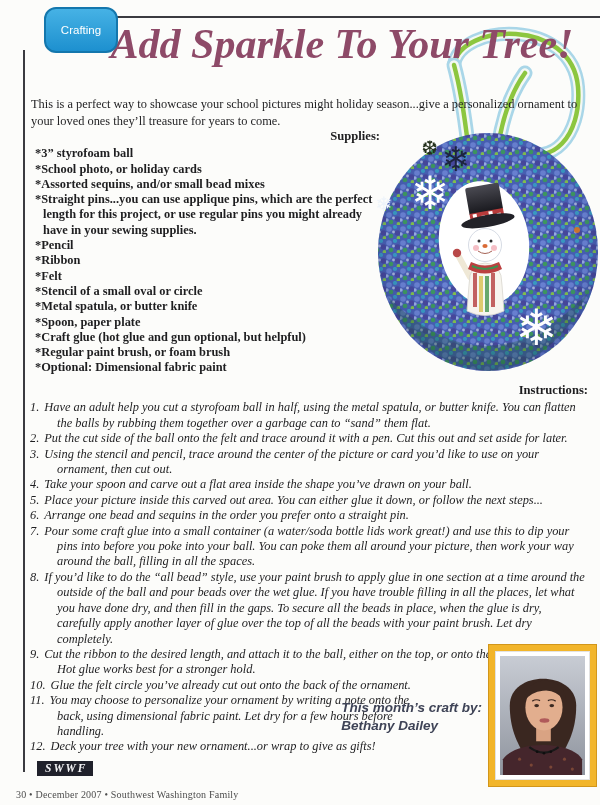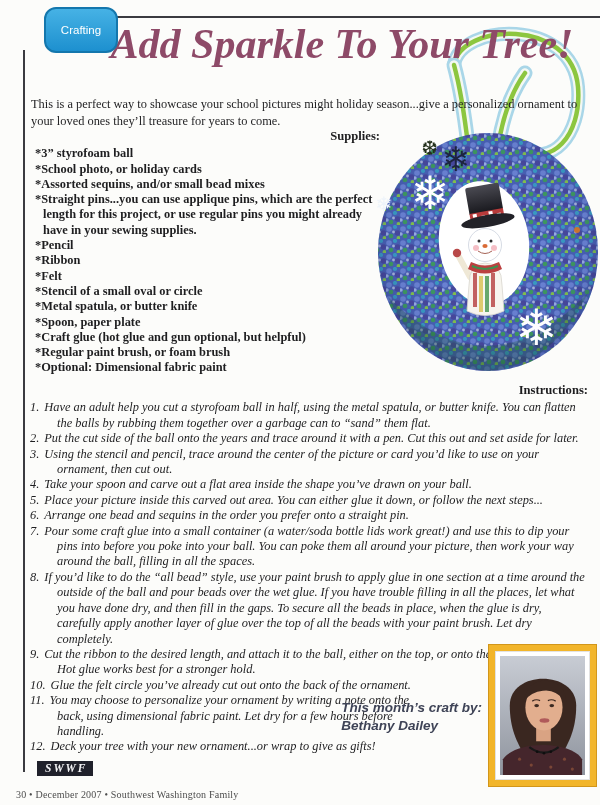--- a/index.html
+++ b/index.html
@@ -197,21 +197,21 @@
       <li>*Craft glue (hot glue and gun optional, but helpful)</li>
       <li>*Regular paint brush, or foam brush</li>
       <li>*Optional: Dimensional fabric paint</li>
     </ul>
   </div>
 
   <div class="instructions">
     <p class="sec-heading">Instructions:</p>
     <ol>
       <li><span class="num">1.</span><span>Have an adult help you cut a styrofoam ball in half, using the metal spatula, or butter knife. You can flatten the balls by rubbing them together over a garbage can to “sand” them flat.</span></li>
-      <li><span class="num">2.</span><span>Put the cut side of the ball onto the years and trace around it with a pen. Cut this out and set aside for later.</span></li>
+      <li><span class="num">2.</span><span>Put the cut side of the ball onto the felt and trace around it with a pen. Cut this out and set aside for later.</span></li>
       <li><span class="num">3.</span><span>Using the stencil and pencil, trace around the center of the picture or card you’d like to use on your ornament, then cut out.</span></li>
       <li><span class="num">4.</span><span>Take your spoon and carve out a flat area inside the shape you’ve drawn on your ball.</span></li>
       <li><span class="num">5.</span><span>Place your picture inside this carved out area. You can either glue it down, or follow the next steps...</span></li>
       <li><span class="num">6.</span><span>Arrange one bead and sequins in the order you prefer onto a straight pin.</span></li>
       <li><span class="num">7.</span><span>Pour some craft glue into a small container (a water/soda bottle lids work great!) and use this to dip your pins into before you poke into your ball. You can poke them all around your picture, then work your way around the ball, filling in all the spaces.</span></li>
       <li><span class="num">8.</span><span>If you’d like to do the “all bead” style, use your paint brush to apply glue in one section at a time around the outside of the ball and pour beads over the wet glue. If you have trouble filling in all the places, let what you have done dry, and then fill in the gaps. To secure all the beads in place, when the glue is dry, carefully apply another layer of glue over the top of all the beads with your paint brush. Let dry completely.</span></li>
       <li><span class="num">9.</span><span>Cut the ribbon to the desired length, and attach it to the ball, either on the top, or onto the back as shown. Hot glue works best for a stronger hold.</span></li>
       <li><span class="num">10.</span><span>Glue the felt circle you’ve already cut out onto the back of the ornament.</span></li>
       <li class="narrow"><span class="num">11.</span><span>You may choose to personalize your ornament by writing a note onto the back, using dimensional fabric paint. Let dry for a few hours before handling.</span></li>
       <li class="narrow"><span class="num">12.</span><span>Deck your tree with your new ornament...or wrap to give as gifts!</span></li>

